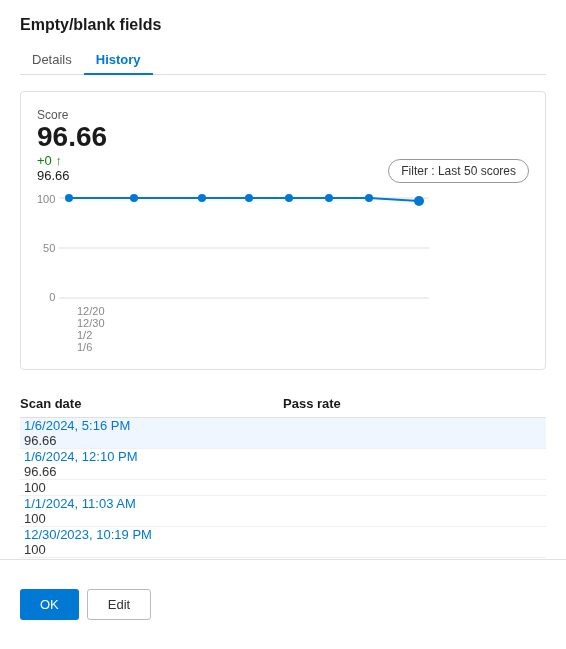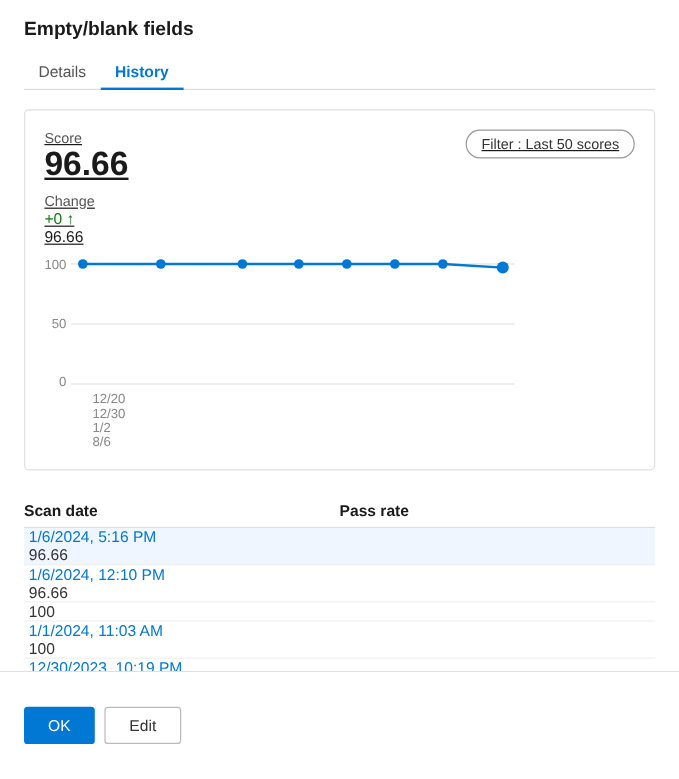--- a/index.html
+++ b/index.html
@@ -41,23 +41,22 @@
     .chart-card {
       border: 1px solid #e0e0e0;
       border-radius: 4px;
       padding: 16px;
       margin-bottom: 20px;
       background: #fff;
     }
     .chart-header {
       display: flex;
       justify-content: space-between;
-      align-items: flex-start;
+      align-items: flex-end;
       margin-bottom: 8px;
-      text-decoration: underline;
     }
     .score-label {
       font-size: 12px;
       color: #555;
     }
     .score-value {
       font-size: 28px;
       font-weight: 600;
       line-height: 1.1;
     }
@@ -192,21 +191,20 @@
   <div class="tabs">
     <div class="tab">Details</div>
     <div class="tab active">History</div>
   </div>
 
   <div class="chart-card">
     <div class="chart-header">
       <div class="meta-left">
         <div class="score-label">Score</div>
         <div class="score-value">96.66</div>
-        <div class="change-label">Change</div>
         <div class="change-value">+0 ↑</div>
         <div class="prev-value">96.66</div>
       </div>
       <button class="filter-btn">Filter : Last 50 scores</button>
     </div>
 
     <div class="chart-area">
       <div class="chart-with-axes">
         <div class="y-axis">
           <span>100</span>
@@ -228,21 +226,21 @@
           <circle cx="230" cy="5" r="4" fill="#0078d4"></circle>
           <circle cx="270" cy="5" r="4" fill="#0078d4"></circle>
           <circle cx="310" cy="5" r="4" fill="#0078d4"></circle>
           <circle cx="360" cy="8" r="5" fill="#0078d4"></circle>
         </svg>
       </div>
       <div class="x-axis">
         <span>12/20</span>
         <span>12/30</span>
         <span>1/2</span>
-        <span>8/6</span>
+        <span>1/6</span>
       </div>
     </div>
   </div>
 
   <div class="table-section">
     <div class="table-header-row">
       <div>Scan date</div>
       <div>Pass rate</div>
     </div>
 

